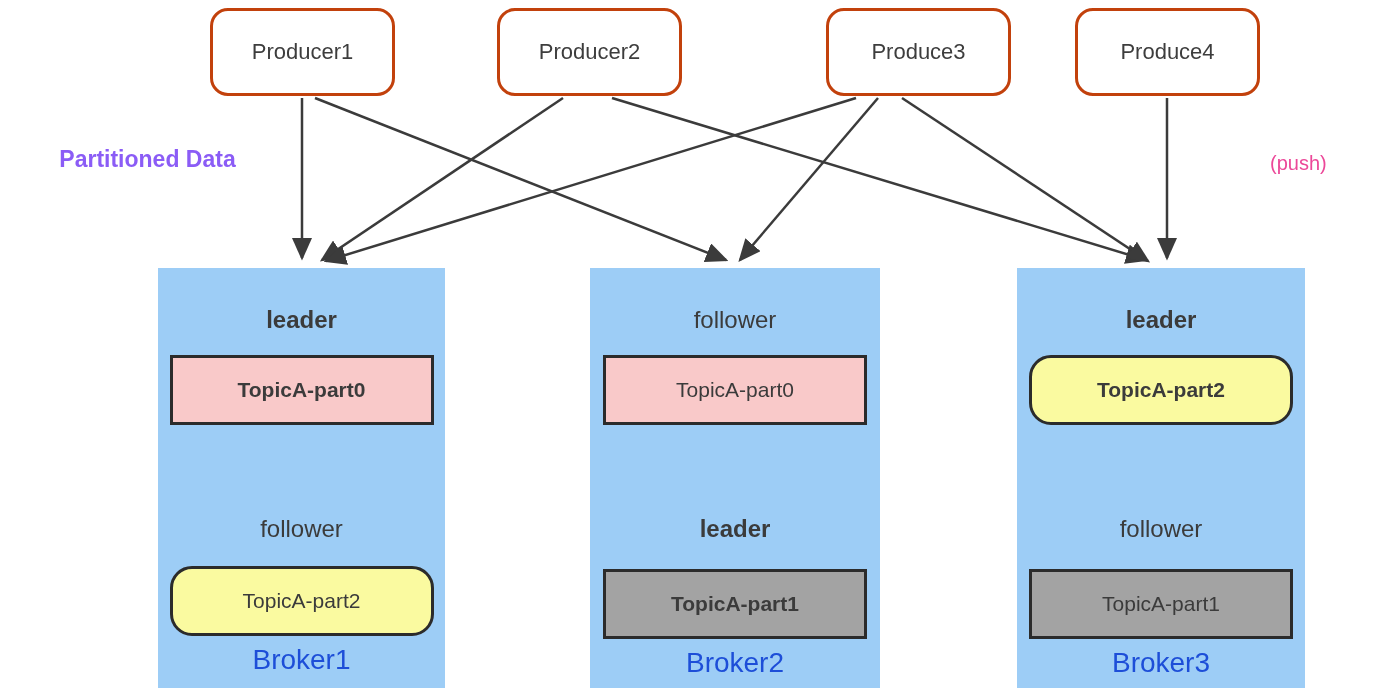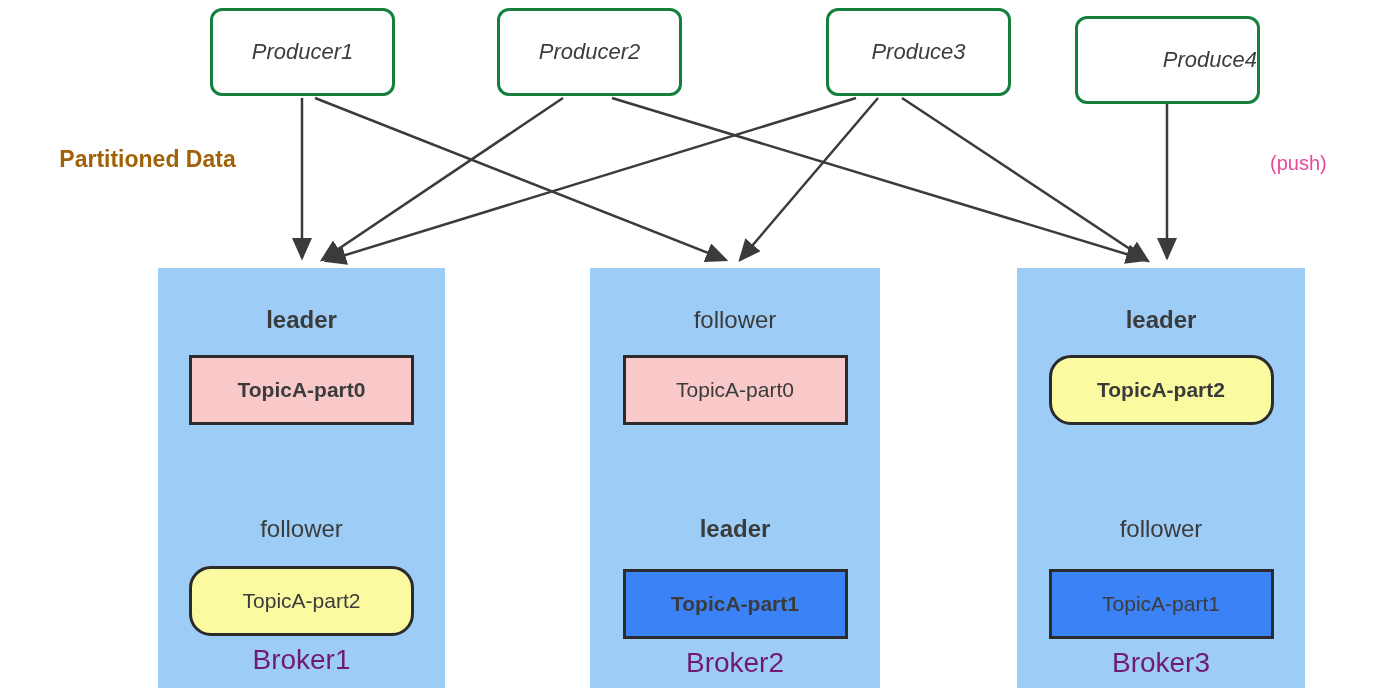--- a/index.html
+++ b/index.html
@@ -16,40 +16,39 @@
     position: absolute;
     left: 0; top: 0;
     width: 1382px; height: 688px;
     pointer-events: none;
   }
   .producer {
     position: absolute;
     width: 185px;
     height: 88px;
     box-sizing: border-box;
-    border: 3px solid #15803d;
-    border-radius: 12px;
+    border: 3px solid #c2410c;
+    border-radius: 18px;
     background: #ffffff;
     display: flex;
     align-items: center;
     justify-content: center;
     font-size: 22px;
     color: #3d3d3d;
-    font-style: italic;
   }
   .left-label {
     position: absolute;
     left: 5px;
     top: 145px;
     width: 285px;
     text-align: center;
     font-size: 23px;
     font-weight: bold;
     line-height: 1.22;
-    color: #a16207;
+    color: #8b5cf6;
   }
   .push-label {
     position: absolute;
     left: 1270px;
     top: 152px;
     font-size: 20px;
     color: #ec4899;
   }
   .broker {
     position: absolute;
@@ -65,39 +64,39 @@
     height: 32px;
     font-size: 24px;
     line-height: 32px;
     text-align: center;
     color: #3b3b3b;
   }
   .role.bold { font-weight: bold; }
   .role.second { margin-top: 88px; }
   .partition {
     margin-top: 19px;
-    width: 225px;
+    width: 264px;
     height: 70px;
     box-sizing: border-box;
     border: 3px solid #2b2b2b;
     display: flex;
     align-items: center;
     justify-content: center;
     font-size: 21px;
     color: #3b3b3b;
   }
   .partition.second { margin-top: 21px; }
   .partition.bold { font-weight: bold; }
   .partition.pink   { background: #f9c9c9; }
   .partition.yellow { background: #fafaa0; border-radius: 22px; }
-  .partition.green  { background: #3b82f6; margin-top: 24px; }
+  .partition.green  { background: #a3a3a3; margin-top: 24px; }
   .broker-label {
     margin-top: 8px;
     font-size: 28px;
-    color: #701a75;
+    color: #1d4ed8;
   }
 </style>
 </head>
 <body>
 
 <div class="canvas">
 
   <svg class="arrows-layer" id="arrows-layer" viewBox="0 0 1382 688" xmlns="http://www.w3.org/2000/svg">
     <defs>
       <marker id="arrowhead" markerWidth="9" markerHeight="8" refX="8" refY="4" orient="auto" markerUnits="strokeWidth">
@@ -125,21 +124,21 @@
   <div id="producers">
       <div class="producer" style="left: 210px; top: 8px;">
         <span>Producer1</span>
       </div>
       <div class="producer" style="left: 497px; top: 8px;">
         <span>Producer2</span>
       </div>
       <div class="producer" style="left: 826px; top: 8px;">
         <span>Produce3</span>
       </div>
-      <div class="producer" style="left: 1075px; top: 16px; justify-content: flex-end;">
+      <div class="producer" style="left: 1075px; top: 8px;">
         <span>Produce4</span>
       </div>
     </div>
   <div id="brokers">
       <div class="broker" style="left: 158px; width: 287px;">
         <div class="role bold">leader</div>
         <div class="partition pink bold">TopicA-part0</div>
         <div class="role second">follower</div>
         <div class="partition yellow second">TopicA-part2</div>
         <div class="broker-label">Broker1</div>

